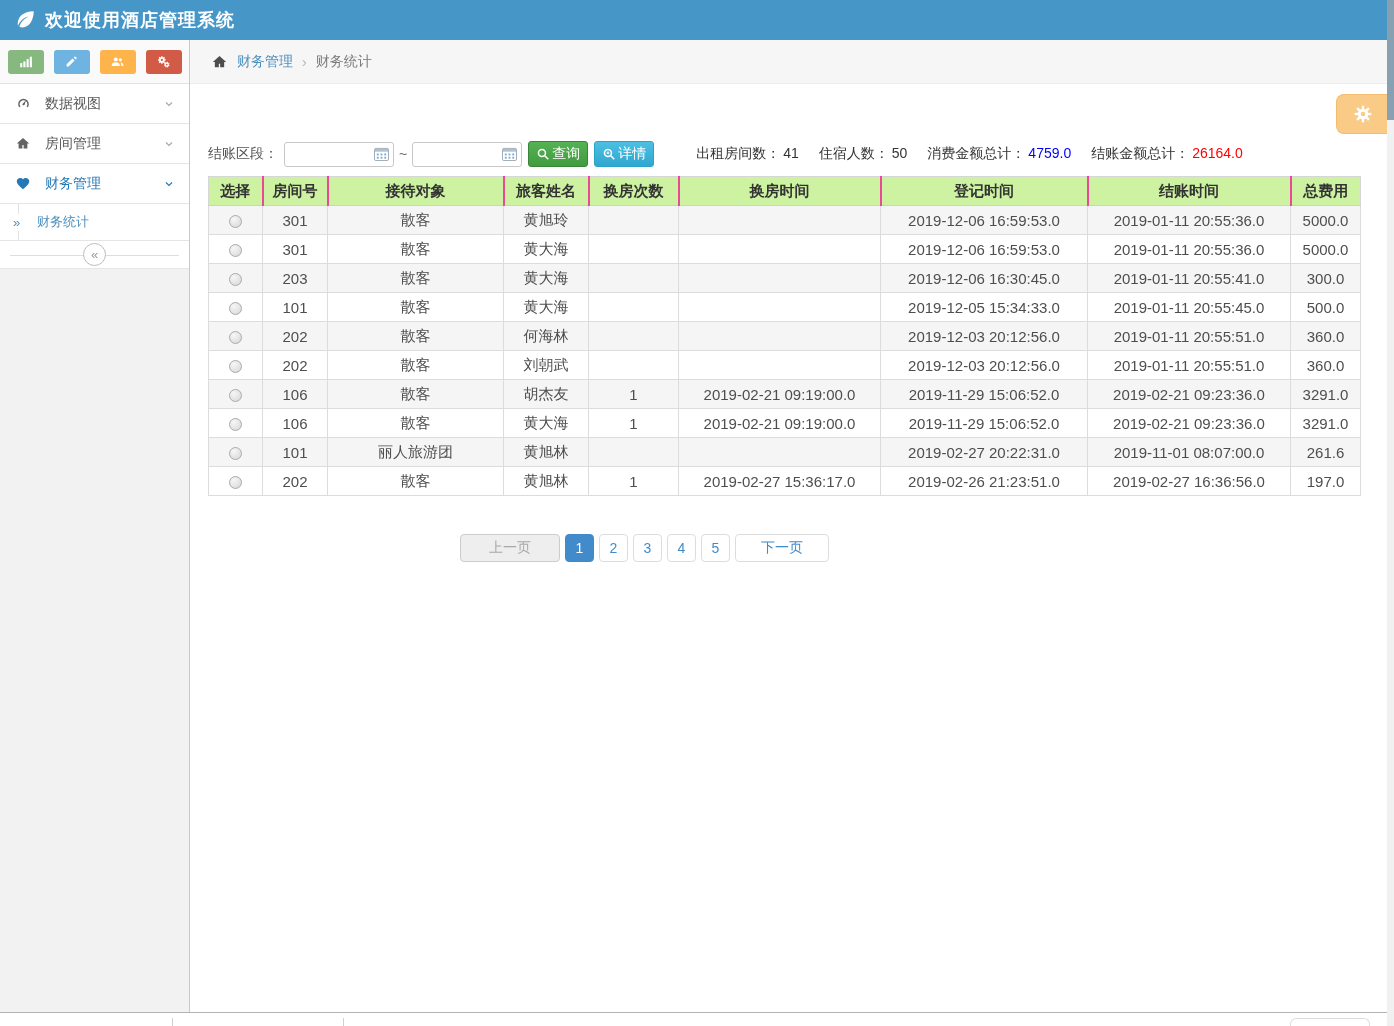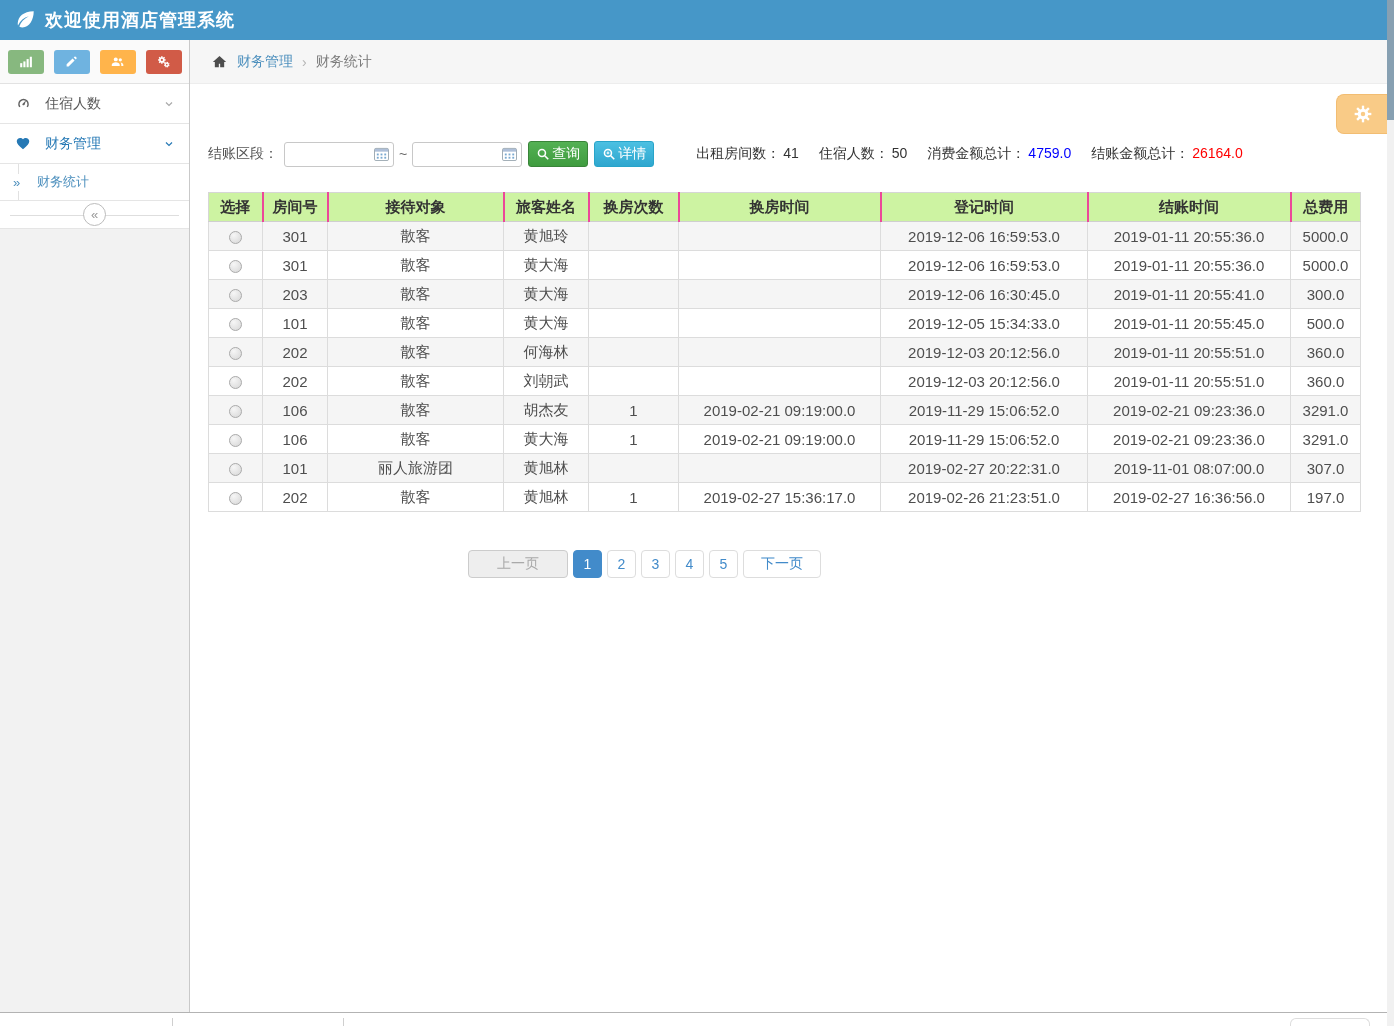--- a/index.html
+++ b/index.html
@@ -98,21 +98,21 @@
     margin-left: 6px; cursor: pointer;
   }
   .btn-search { background: linear-gradient(#54b154, #3f9c3f); border: 1px solid #398439; }
   .btn-detail { background: linear-gradient(#4cc0e2, #2fa7cf); border: 1px solid #28a4c9; font-family: Liberation Mono, monospace; }
   .stats { margin-left: 42px; display: flex; gap: 20px; font-size: 14px; color: #333; white-space: nowrap; }
   .stat-label { margin-right: 3px; }
 
   
   .fin-table {
     border-collapse: collapse; table-layout: fixed; width: 1152px;
-    margin-top: 24px; font-size: 15px; color: #4e4e4e;
+    margin-top: 8px; font-size: 15px; color: #4e4e4e;
     border: 1px solid #d6d6d6;
     padding-left: 38px;
   }
   .fin-table th {
     background: #cdf3a2; height: 29px; font-weight: bold; color: #333;
     font-size: 15px; border-left: 2px solid #ec4899; border-bottom: 1px solid #cfcfcf;
     text-align: center; overflow: hidden; white-space: nowrap;
   }
   .fin-table th:first-child { border-left: none; }
   .fin-table td {
@@ -127,21 +127,21 @@
     vertical-align: middle; cursor: pointer;
   }
 
   
   .pager { margin-top: 38px; display: flex; justify-content: center; gap: 5px; position: relative; left: -140px; }
   .page-btn {
     min-width: 29px; height: 28px; border: 1px solid #ddd; background: #fff;
     color: #428bca; border-radius: 4px; font-size: 14px; padding: 0 8px; cursor: pointer;
   }
   .page-btn.prev { color: #a9a9a9; background: #eee; border-color: #ccc; padding: 0 28px; }
-  .page-btn.next { padding: 0 17px; }
+  .page-btn.next { padding: 0 25px; }
   .page-btn.active { background: #428bca; border-color: #428bca; color: #fff; }
 
   
   .footer-strip {
     position: absolute; left: 0; right: 0; bottom: 0; height: 14px;
     background: #fff; border-top: 1px solid #b3b3b3;
   }
   .f-div { position: absolute; top: 5px; bottom: 0; width: 1px; background: #cfcfcf; }
   .f-btn {
     position: absolute; left: 1290px; top: 5px; width: 80px; height: 12px;
@@ -211,28 +211,41 @@
 
       </button>
     </div>
 
     <div class="nav-item">
       <span class="nav-icon">
         <svg width="17" height="15" viewBox="0 0 24 24" fill="currentColor">
             <path d="M12 4.5A8.5 8.5 0 0 0 3.5 13c0 1.9.6 3.7 1.7 5.1l1.9-1.3A6.2 6.2 0 1 1 18.2 13c0 1.4-.4 2.6-1.3 3.8l1.9 1.3A8.46 8.46 0 0 0 20.5 13 8.5 8.5 0 0 0 12 4.5zm1.2 9.8a1.7 1.7 0 0 1-2.9-1.7L16 6.7l-2.2 7.1z"></path>
           </svg>
       </span>
-      <span class="nav-label">住宿人数</span>
+      <span class="nav-label">数据视图</span>
       <span class="nav-caret">
         <svg width="12" height="12" viewBox="0 0 24 24" fill="none" stroke="currentColor" stroke-width="2.4">
             <path d="m6 9 6 6 6-6"></path>
           </svg>
       </span>
     </div>
 
+    <div class="nav-item">
+      <span class="nav-icon">
+        <svg width="16" height="15" viewBox="0 0 24 24" fill="currentColor">
+            <path d="M12 3 2 12h3v8h6v-5.5h2V20h6v-8h3z"></path>
+          </svg>
+      </span>
+      <span class="nav-label">房间管理</span>
+      <span class="nav-caret">
+        <svg width="12" height="12" viewBox="0 0 24 24" fill="none" stroke="currentColor" stroke-width="2.4">
+            <path d="m6 9 6 6 6-6"></path>
+          </svg>
+      </span>
+    </div>
 
 
     <div class="nav-item active">
       <span class="nav-icon">
         <svg width="16" height="15" viewBox="0 0 24 24" fill="currentColor">
             <path d="M12 21.35l-1.45-1.32C5.4 15.36 2 12.28 2 8.5 2 5.42 4.42 3 7.5 3c1.74 0 3.41.81 4.5 2.09C13.09 3.81 14.76 3 16.5 3 19.58 3 22 5.42 22 8.5c0 3.78-3.4 6.86-8.55 11.54L12 21.35z"></path>
           </svg>
       </span>
       <span class="nav-label">财务管理</span>
       <span class="nav-caret">
@@ -456,21 +469,21 @@
             </tr>
             <tr>
               <td><input type="radio" name="rowSelect" class="row-radio" style=""></td>
               <td>101</td>
               <td>丽人旅游团</td>
               <td>黄旭林</td>
               <td></td>
               <td></td>
               <td>2019-02-27 20:22:31.0</td>
               <td>2019-11-01 08:07:00.0</td>
-              <td>307.0</td>
+              <td>261.6</td>
             </tr>
             <tr>
               <td><input type="radio" name="rowSelect" class="row-radio" style=""></td>
               <td>202</td>
               <td>散客</td>
               <td>黄旭林</td>
               <td>1</td>
               <td>2019-02-27 15:36:17.0</td>
               <td>2019-02-26 21:23:51.0</td>
               <td>2019-02-27 16:36:56.0</td>

